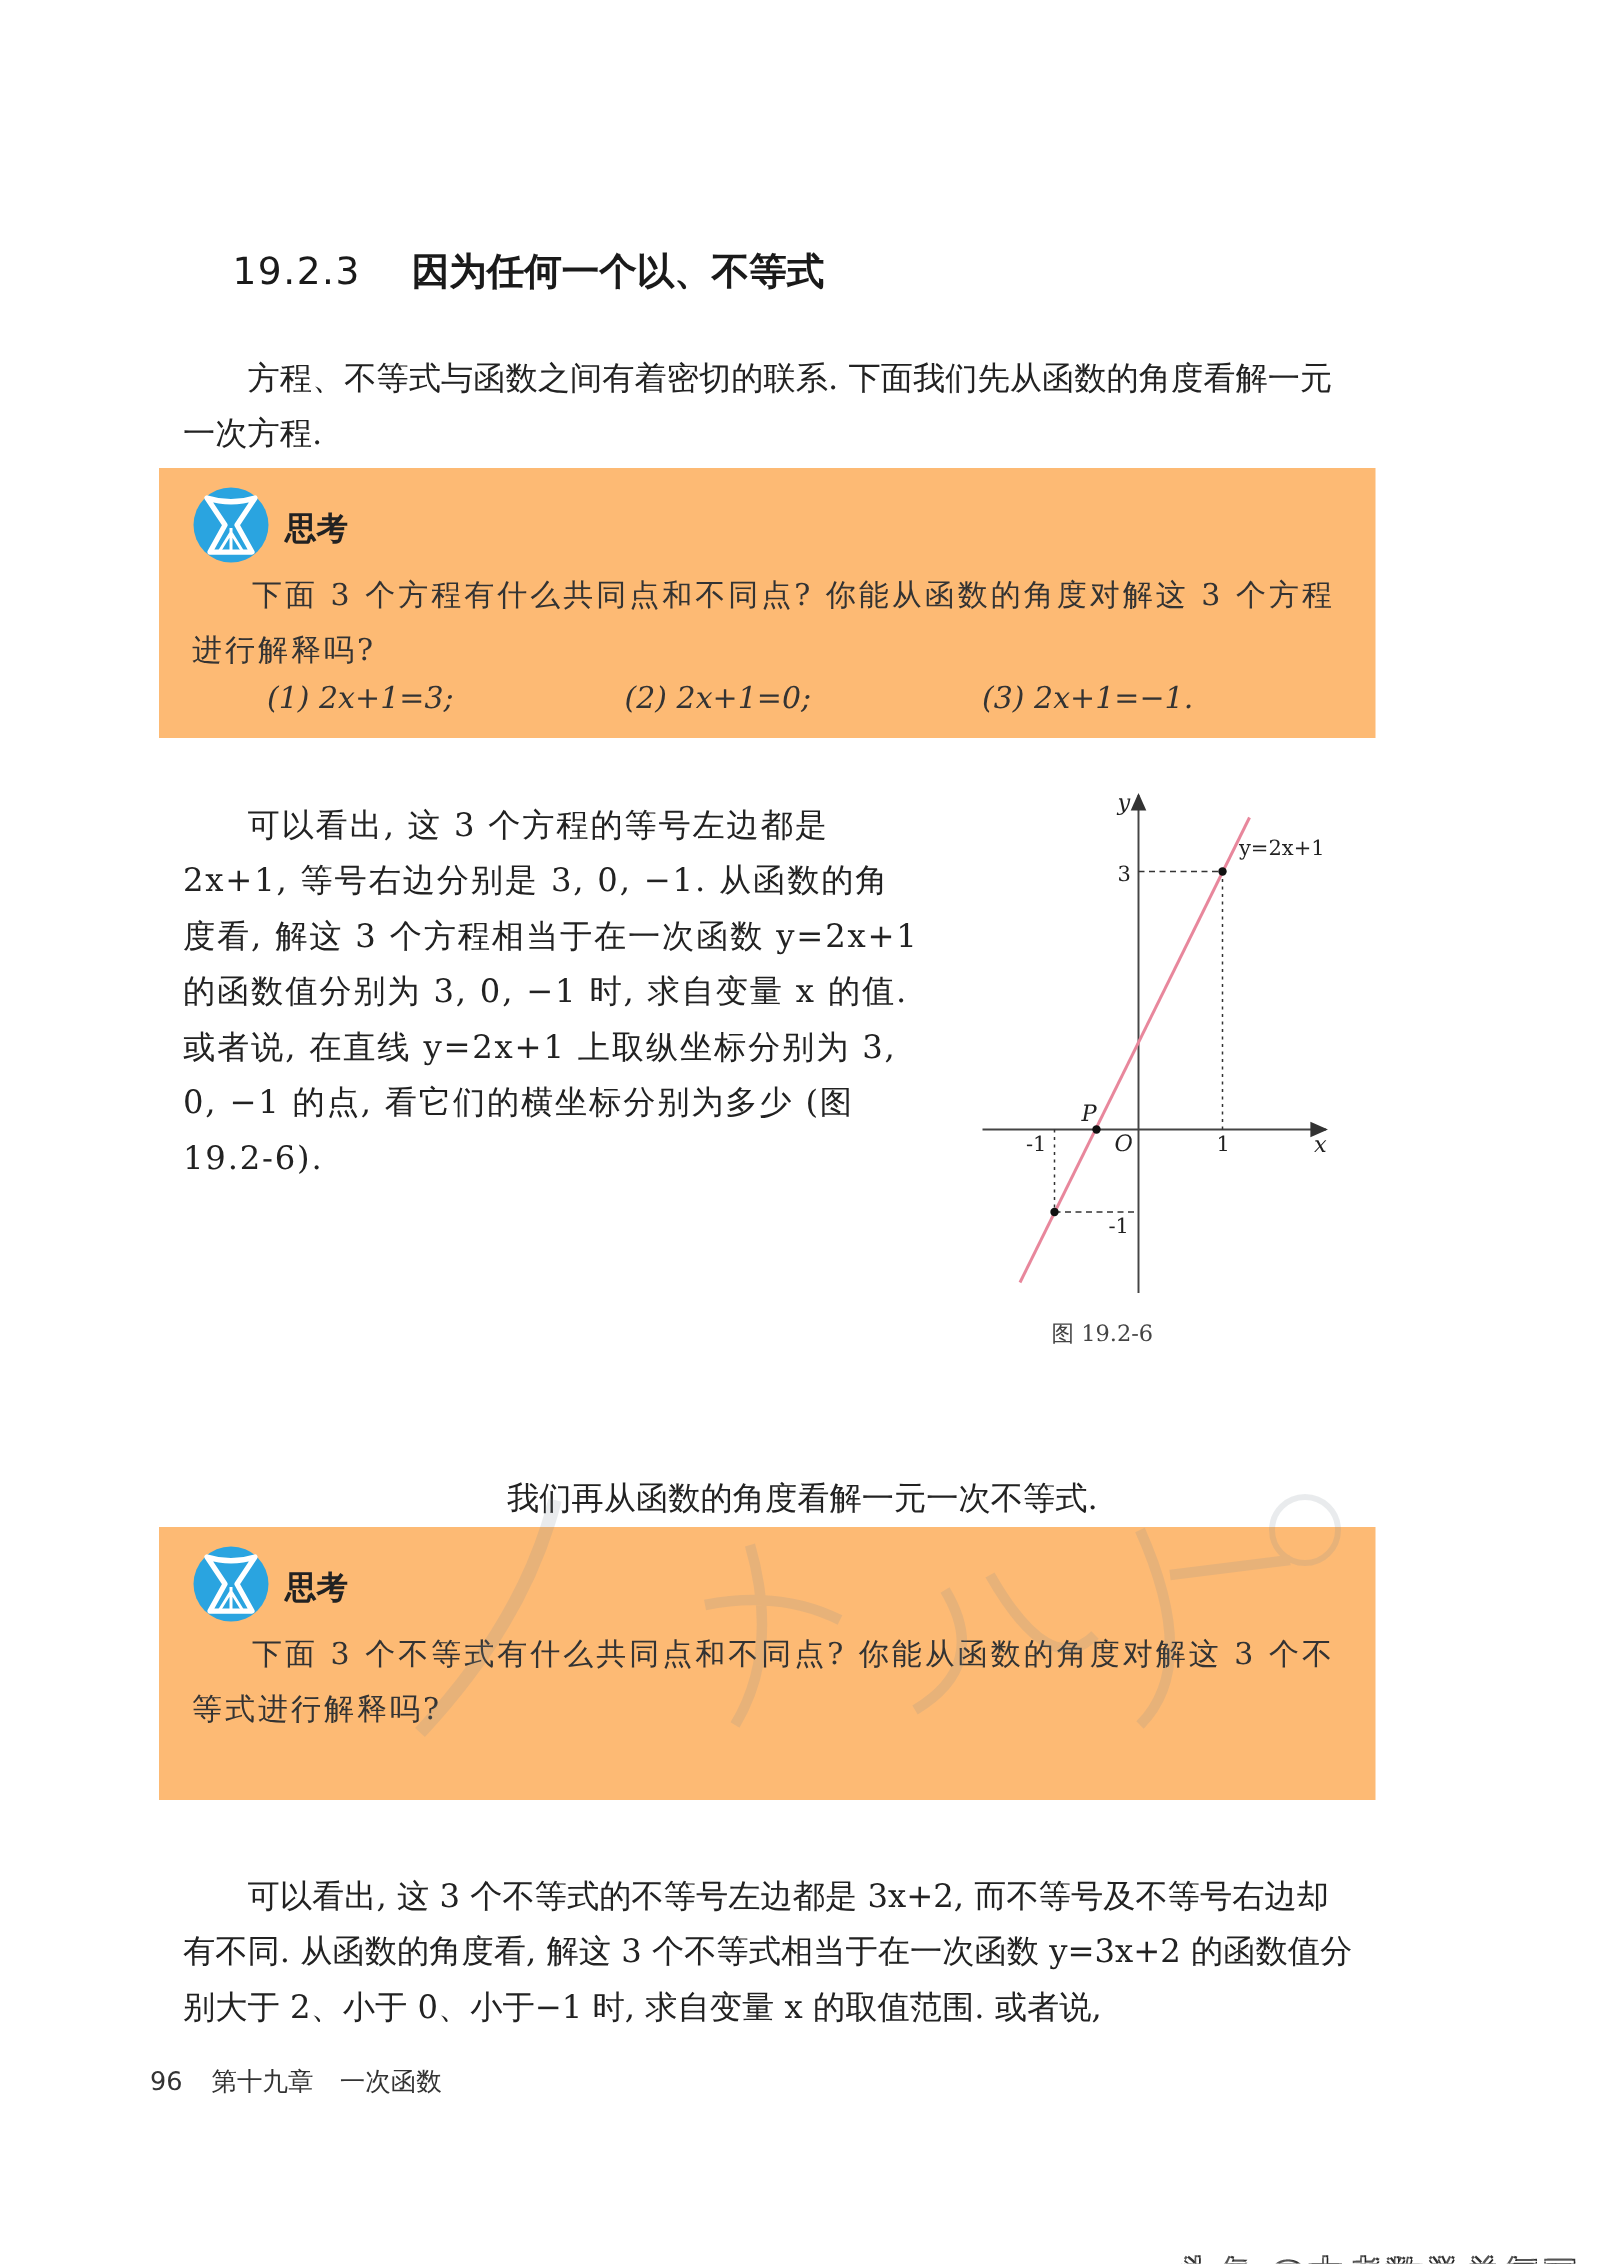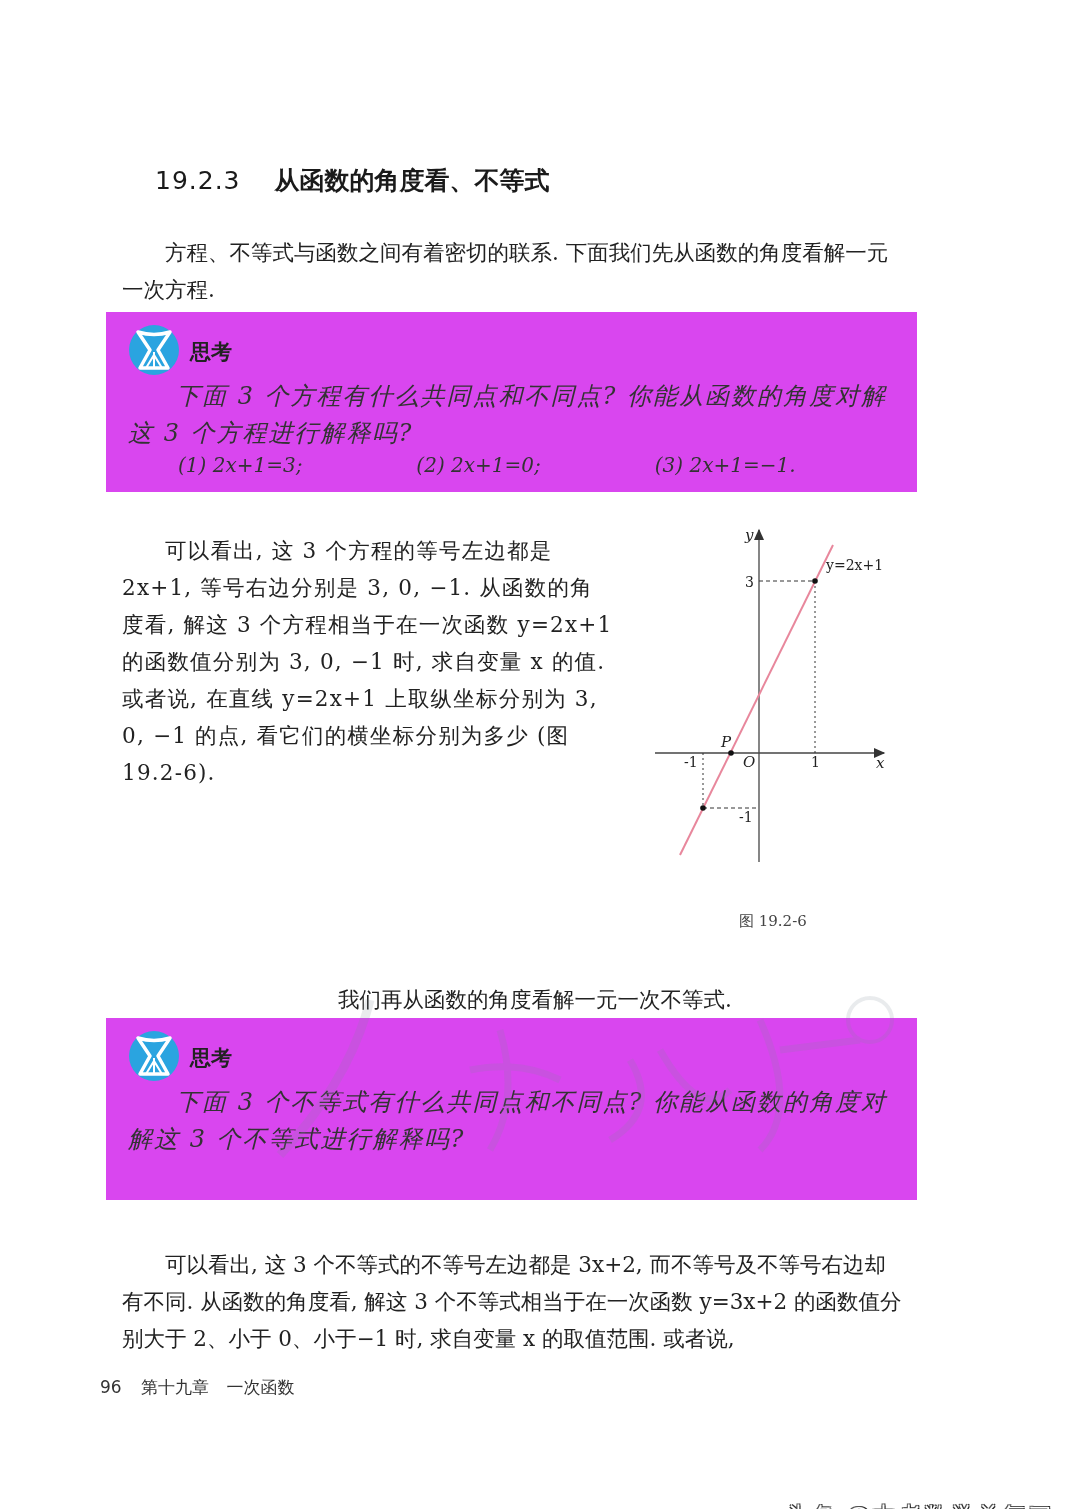--- a/index.html
+++ b/index.html
@@ -13,37 +13,37 @@
     left: 155px; top: 164px; font-size: 25px; color: #1a1a1a;
     font-family: "DejaVu Sans", "Liberation Sans", sans-serif; white-space: nowrap;
   }
   .heading .num { font-weight: normal; letter-spacing: 1px; text-align: right; }
   .heading .title { font-weight: bold; margin-left: 26px; }
   .para { font-size: 21.5px; line-height: 37px; color: #222; }
   .para p { margin: 16px; }
   .indent { text-indent: 2em; }
   .intro { left: 106px; top: 218px; width: 815px; }
   .box {
-    background: #d946ef; left: 106px; width: 811px;
+    background: #fdba74; left: 106px; width: 811px;
   }
   .box1 { top: 312px; height: 180px; }
   .box2 { top: 1018px; height: 182px; }
   .think-icon { left: 22px; top: 12px; width: 52px; height: 52px; }
   .think-label {
     left: 84px; top: 26px; font-size: 21px; font-weight: bold; color: #222;
     font-family: "DejaVu Sans", "Liberation Sans", sans-serif;
   }
-  .box-text { left: 22px; top: 66px; width: 775px; font-size: 24px; line-height: 37px; letter-spacing: 2px; color: #333; font-style: italic; }
+  .box-text { left: 22px; top: 66px; width: 775px; font-size: 20px; line-height: 37px; letter-spacing: 2px; color: #333; }
   .box-text p { margin: 0; }
   .eqs { left: 72px; top: 141px; font-size: 20px; color: #333; white-space: nowrap; font-style: italic; }
   .eqs span { display: inline-block; }
   .eq1 { width: 232px; } .eq2 { width: 232px; }
   .col-text { left: 106px; top: 516px; width: 525px; letter-spacing: 1.2px; }
   .figure { left: 640px; top: 515px; width: 270px; height: 400px; }
-  .fig-caption { left: 739px; top: 880px; font-size: 15px; color: #444; margin-top: 32px; }
+  .fig-caption { left: 701px; top: 880px; font-size: 15px; color: #444; }
   .ineq-intro { left: 106px; top: 965px; width: 815px; text-align: center; }
   .after-box { left: 106px; top: 1230px; width: 815px; }
   .footer { left: 100px; top: 1376px; font-size: 17px; color: #333; font-family: "DejaVu Sans", "Liberation Sans", sans-serif; }
   .footer .chapter { margin-left: 14px; }
   .footer .chapter-title { margin-left: 12px; }
   .watermark-bottom {
     right: 26px; top: 1500px; font-size: 25px; color: #fff;
     font-family: "DejaVu Sans", "Liberation Sans", sans-serif;
     text-shadow: 1px 1px 0 #222, -1px -1px 0 #555, 1px -1px 0 #333, -1px 1px 0 #333;
     letter-spacing: 1px;
@@ -51,21 +51,21 @@
   .bg-watermark {
     left: 260px; top: 990px; width: 640px; height: 170px; pointer-events: none;
     opacity: 0.16;
   }
 </style>
 </head>
 <body>
 
 <div class="abs heading">
   <span class="num">19.2.3</span>
-  <span class="title">从函数的角度看、不等式</span>
+  <span class="title">因为任何一个以、不等式</span>
 </div>
 
 <div class="abs para intro">
   <p class="indent">方程、不等式与函数之间有着密切的联系. 下面我们先从函数的角度看解一元一次方程.</p>
 </div>
 
 <div class="abs box box1">
   <svg class="abs think-icon" viewBox="0 0 52 52">
     <circle cx="26" cy="26" r="25" fill="#2aa4e0"></circle>
     <path d="M10 8 Q26 13 42 8 L30 26 L40 44 L12 44 L22 26 Z" fill="none" stroke="#fff" stroke-width="3.5" stroke-linejoin="round"></path>

